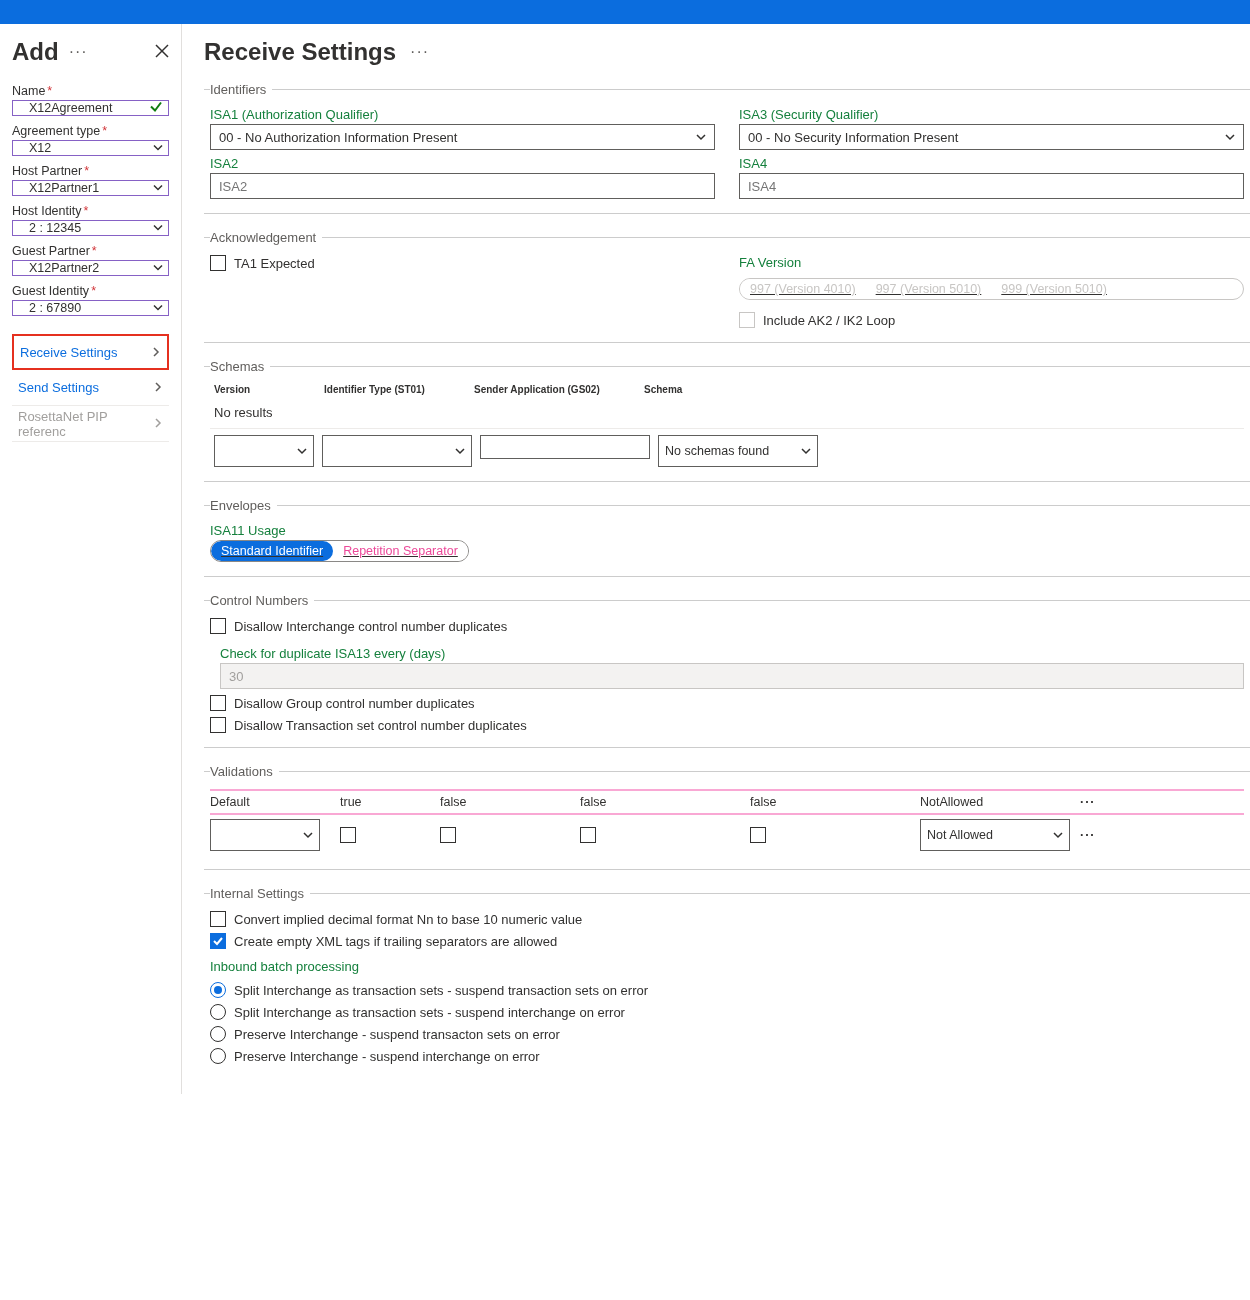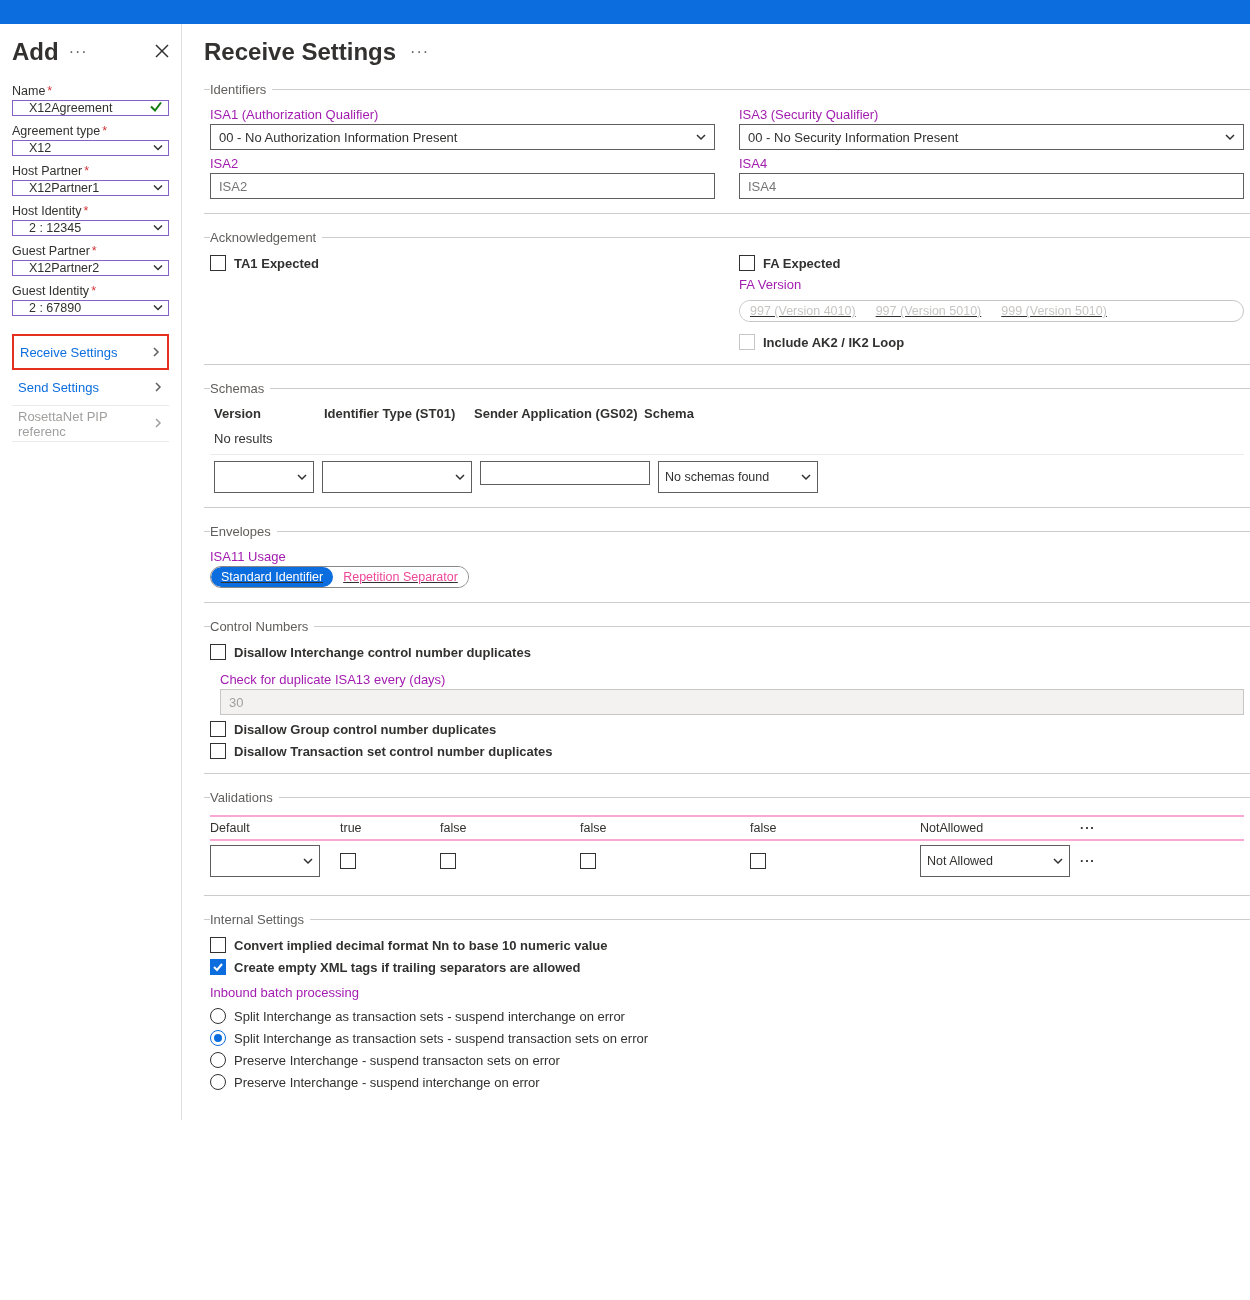--- a/index.html
+++ b/index.html
@@ -27,37 +27,37 @@
 
   
   .right { flex: 1; padding: 14px 0 0 22px; min-width: 0; }
   .right-header { display: flex; align-items: center; gap: 10px; margin-bottom: 16px; }
   .right-header h1 { font-size: 24px; font-weight: 600; }
 
   fieldset.section { border: none; border-top: 1px solid #cccccc; border-bottom: 1px solid #cccccc; padding: 10px 6px 14px 6px; margin-bottom: 16px; }
   fieldset.section > legend { font-size: 13px; color: #605e5c; padding: 0 6px 0 0; }
 
   .two-col { display: grid; grid-template-columns: 1fr 1fr; column-gap: 24px; row-gap: 6px; }
-  .fld-lbl { font-size: 13px; color: #a21caf; margin-bottom: 2px; display: block; }
+  .fld-lbl { font-size: 13px; color: #15803d; margin-bottom: 2px; display: block; }
   .select-box { display: flex; align-items: center; justify-content: space-between; height: 26px; border: 1px solid #605e5c; padding: 0 8px; background: #fff; font-size: 13px; }
   .text-box { height: 26px; border: 1px solid #605e5c; padding: 0 8px; font-size: 13px; width: 100%; }
 
-  .chk { display: inline-flex; align-items: center; gap: 8px; font-size: 13px; color: #323130; font-weight: bold; }
+  .chk { display: inline-flex; align-items: center; gap: 8px; font-size: 13px; color: #323130; }
   .chk-box { width: 16px; height: 16px; border: 1px solid #323130; display: inline-flex; align-items: center; justify-content: center; background: #fff; flex-shrink: 0; }
   .chk-box.checked { background: #0b6dde; border-color: #0b6dde; }
   .chk-box.disabled { border-color: #c8c6c4; }
   .chk-box.checked svg { stroke: #fff; }
 
   .seg-group { display: inline-flex; border: 1px solid #8a8886; border-radius: 12px; overflow: hidden; text-decoration: underline; }
   .seg { padding: 3px 10px; font-size: 12.5px; color: #ec4899; background: #fff; }
   .seg.active { background: #0b6dde; color: #fff; border-radius: 12px; }
   .seg-disabled .seg { color: #c8c6c4; }
   .seg-disabled { border-color: #c8c6c4; }
 
-  .schemas-head { display: grid; grid-template-columns: 110px 150px 170px 160px; gap: 0; font-weight: 600; font-size: 13px; padding: 0 4px 6px 4px; }
+  .schemas-head { display: grid; grid-template-columns: 110px 150px 170px 160px; gap: 0; font-weight: 600; font-size: 10px; padding: 0 4px 6px 4px; }
   .schemas-empty { color: #323130; font-size: 13px; padding: 4px 4px 8px 4px; border-bottom: 1px solid #edebe9; }
   .schemas-row { display: grid; grid-template-columns: 100px 150px 170px 160px; gap: 8px; padding: 6px 4px 0 4px; }
   .mini-select { height: 32px; border: 1px solid #605e5c; display: flex; align-items: center; justify-content: space-between; padding: 0 6px; font-size: 12.5px; background: #fff; }
 
   .sub-block { margin-left: 10px; margin-top: 6px; }
   .disabled-input { background: #f3f2f1; color: #a19f9d; border: 1px solid #c8c6c4; height: 26px; padding: 0 8px; width: 100%; display: flex; align-items: center; }
 
   .val-head { display: grid; grid-template-columns: 130px 100px 140px 170px 170px 160px 30px; font-weight: 600; font-size: 12.5px; padding-bottom: 4px; }
   .val-row  { display: grid; grid-template-columns: 130px 100px 140px 170px 170px 160px 30px; font-size: 12.5px; align-items: center; padding: 4px 0; border-top: 2px solid #f9a8d4; }
   .more-dots { font-weight: bold; letter-spacing: 1px; }
@@ -215,24 +215,20 @@
     <fieldset class="section">
       <legend>Acknowledgement</legend>
       <div class="two-col">
         <div>
           <label class="chk">
             <span class="chk-box"></span>
             <span>TA1 Expected</span>
           </label>
         </div>
         <div class="ack-right">
-          <label class="chk">
-            <span class="chk-box"></span>
-            <span>FA Expected</span>
-          </label>
           <span class="fld-lbl">FA Version</span>
           <div class="seg-group seg-disabled">
             <span class="seg">997 (Version 4010)</span>
             <span class="seg">997 (Version 5010)</span>
             <span class="seg">999 (Version 5010)</span>
           </div>
           <label class="chk" style="margin-top:6px;">
             <span class="chk-box disabled"></span>
             <span>Include AK2 / IK2 Loop</span>
           </label>
@@ -345,26 +341,26 @@
         <label class="chk">
           <span class="chk-box checked">
               <svg width="12" height="12" viewBox="0 0 12 12">
                 <polyline points="2,6 5,9 10,3" fill="none" stroke="#fff" stroke-width="2"></polyline>
               </svg>
             </span>
           <span>Create empty XML tags if trailing separators are allowed</span>
         </label>
         <span class="fld-lbl" style="margin-top:4px">Inbound batch processing</span>
         <label class="radio">
+            <span class="radio-circ sel"></span>
+            <span>Split Interchange as transaction sets - suspend transaction sets on error</span>
+          </label>
+        <label class="radio">
             <span class="radio-circ"></span>
             <span>Split Interchange as transaction sets - suspend interchange on error</span>
-          </label>
-        <label class="radio">
-            <span class="radio-circ sel"></span>
-            <span>Split Interchange as transaction sets - suspend transaction sets on error</span>
           </label>
         <label class="radio">
             <span class="radio-circ"></span>
             <span>Preserve Interchange - suspend transacton sets on error</span>
           </label>
         <label class="radio">
             <span class="radio-circ"></span>
             <span>Preserve Interchange - suspend interchange on error</span>
           </label>
       </div>

